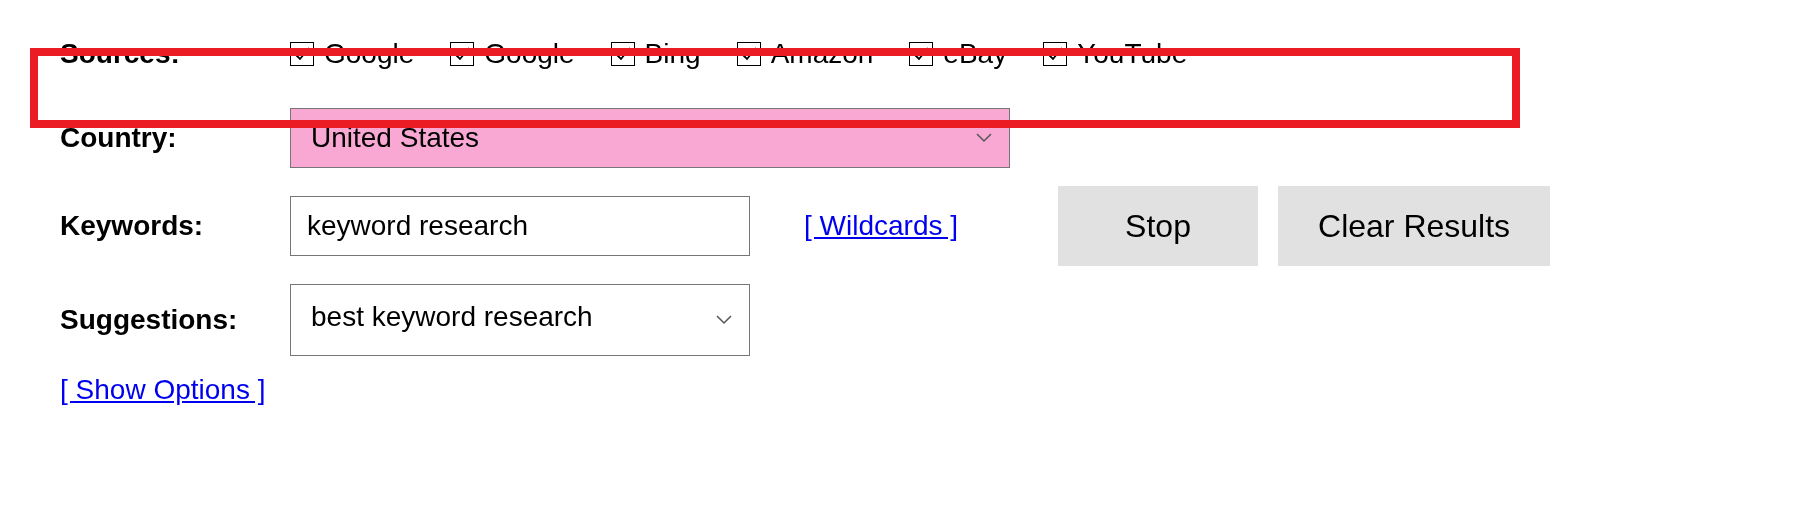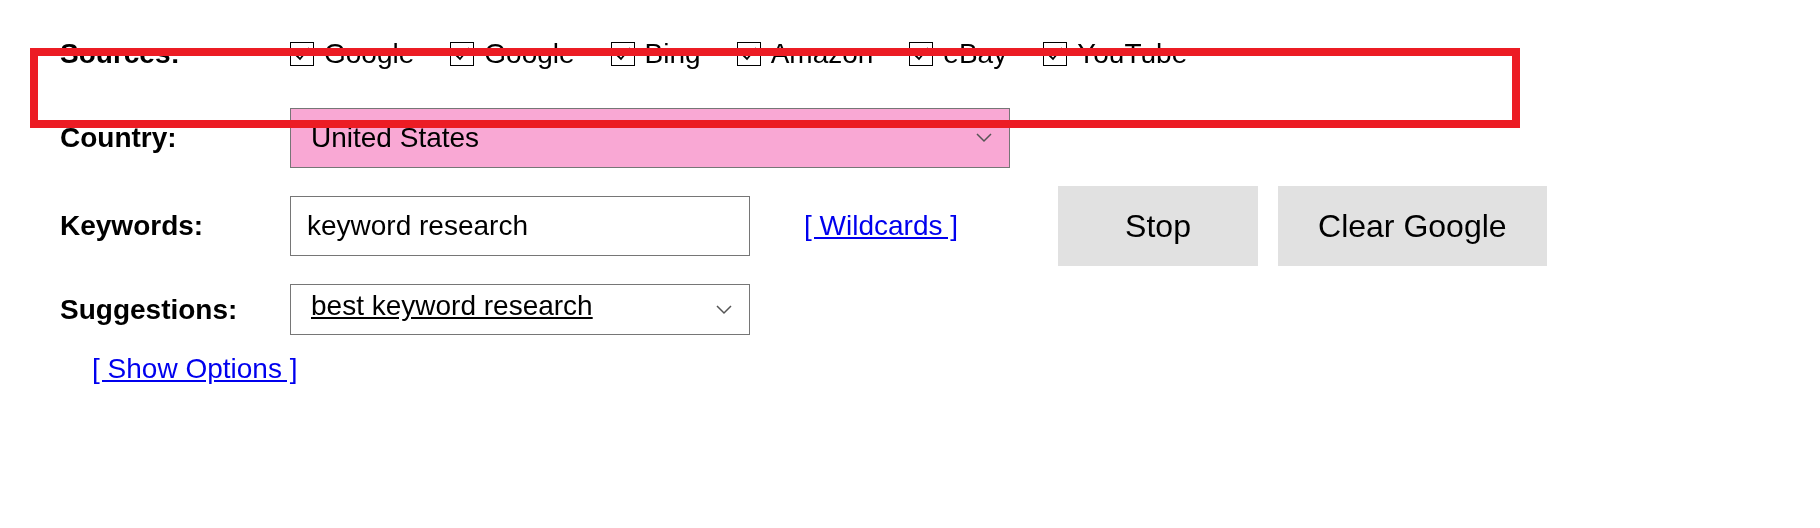--- a/index.html
+++ b/index.html
@@ -66,29 +66,28 @@
       border: 1px solid #767676;
       background: #f9a8d4;
       padding: 0 40px 0 20px;
       font-size: 28px;
       display: flex;
       align-items: center;
       cursor: pointer;
     }
     .select-suggestions {
       width: 460px;
-      height: 51px;
+      height: 72px;
       border: 1px solid #767676;
       background: #fff;
       padding: 0 40px 7px 20px;
       font-size: 28px;
       display: flex;
       align-items: center;
       cursor: pointer;
-      text-decoration: underline;
     }
     .chevron {
       position: absolute;
       right: 18px;
       top: 50%;
       transform: translateY(-50%);
       pointer-events: none;
     }
     .chevron svg { width: 16px; height: 10px; display: block; }
     .text-input {
@@ -121,21 +120,20 @@
       font-size: 32px;
       font-family: inherit;
       cursor: pointer;
       padding: 0 40px;
       min-width: 200px;
     }
     .row-keywords { align-items: center; }
     .show-options-row {
       padding-left: 60px;
       margin-top: 10px;
-      margin-left: 32px;
     }
   </style>
 </head>
 <body>
 
 <div class="container">
 
   <div class="highlight-box"></div>
 
   <div class="row row-sources">
@@ -203,21 +201,21 @@
       </span>
     </div>
   </div>
 
   <div class="row row-keywords">
     <div class="label">Keywords:</div>
     <input type="text" class="text-input" value="keyword research" style="">
     <a class="link">[ Wildcards ]</a>
     <div class="actions">
       <button class="btn">Stop</button>
-      <button class="btn">Clear Google</button>
+      <button class="btn">Clear Results</button>
     </div>
   </div>
 
   <div class="row">
     <div class="label">Suggestions:</div>
     <div class="select-wrap">
       <div class="select-suggestions">best keyword research</div>
       <span class="chevron">
         <svg viewBox="0 0 16 10">
             <path d="M1 1 L8 8 L15 1" stroke="#555" stroke-width="1.5" fill="none"></path>

